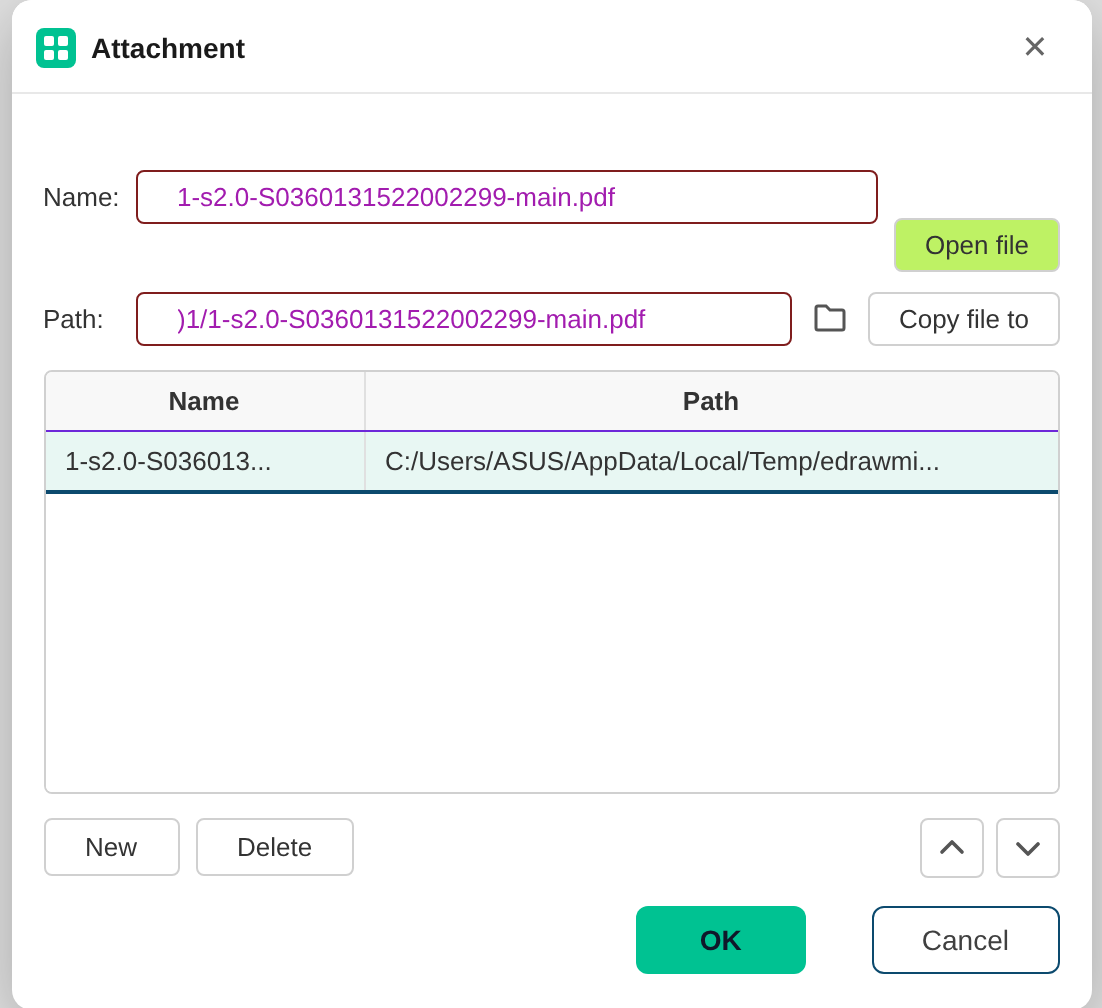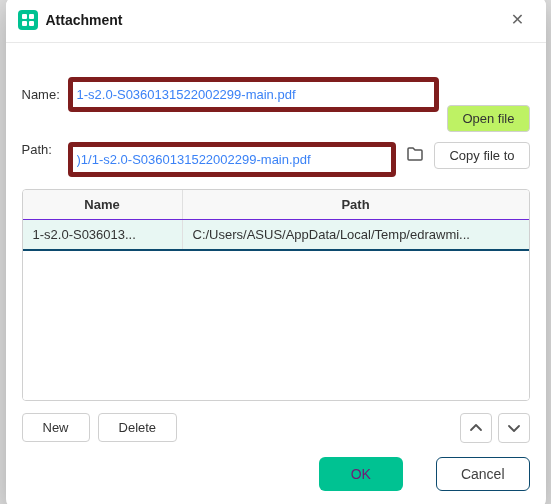--- a/index.html
+++ b/index.html
@@ -86,25 +86,25 @@
 
     .field-label {
       color: #333;
       font-weight: 500;
       width: 46px;
       flex-shrink: 0;
     }
 
     .field-input {
       flex: 1;
-      border: 5px solid #7f1d1d;
-      border-radius: 4px;
-      padding: 5px 4px;
-      font-size: 13px;
-      color: #3b82f6;
+      border: 1px solid #7f1d1d;
+      border-radius: 4px;
+      padding: 5px 20px;
+      font-size: 13px;
+      color: #a21caf;
       background: #fff;
       outline: none;
       min-width: 0;
     }
 
     .open-file-btn {
       margin-left: 8px;
       padding: 5px 14px;
       border: 1px solid #d0d0d0;
       border-radius: 4px;
@@ -112,21 +112,21 @@
       cursor: pointer;
       font-size: 13px;
       color: #333;
       white-space: nowrap;
       flex-shrink: 0;
       margin-top: 48px;
     }
 
     .path-row {
       display: flex;
-      align-items: flex-start;
+      align-items: center;
       margin-bottom: 12px;
     }
 
     .folder-icon-btn {
       margin-left: 6px;
       margin-right: 6px;
       border: none;
       background: none;
       cursor: pointer;
       padding: 4px;
@@ -256,24 +256,24 @@
       justify-content: flex-end;
       gap: 10px;
       padding: 0 0 4px 0;
     }
 
     .ok-btn {
       padding: 9px 32px;
       border: none;
       border-radius: 6px;
       background: #00c292;
-      color: #701a75;
+      color: #0f172a;
       cursor: pointer;
       font-size: 14px;
-      font-weight: 400;
+      font-weight: 700;
     }
 
     .cancel-btn {
       padding: 8px 24px;
       border: 1px solid #0c4a6e;
       border-radius: 6px;
       background: #fff;
       color: #404040;
       cursor: pointer;
       font-size: 14px;

